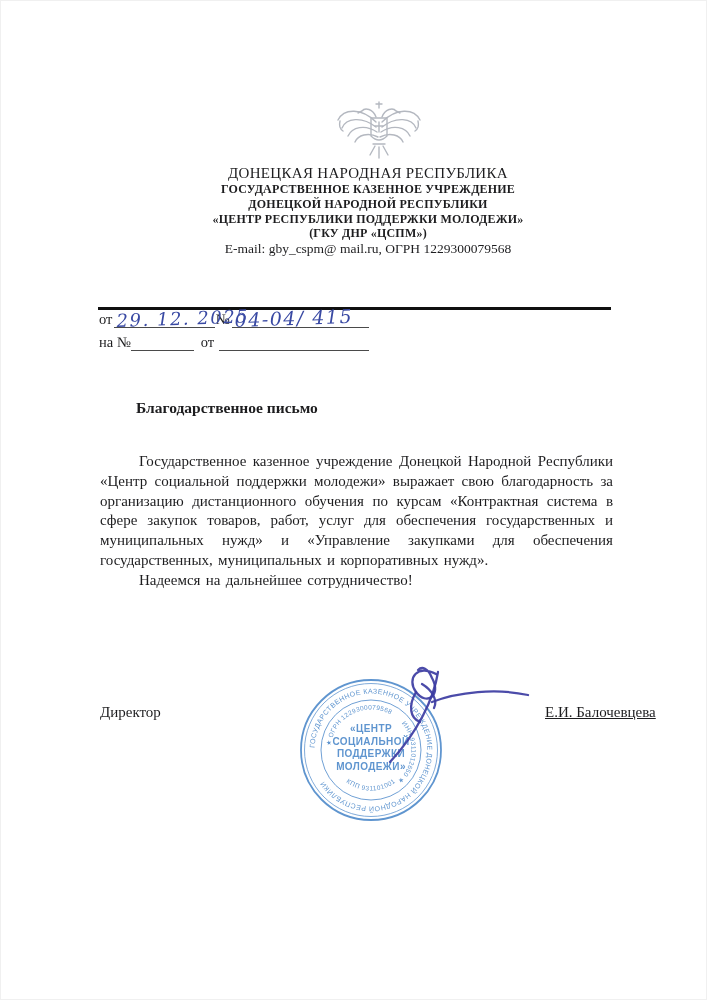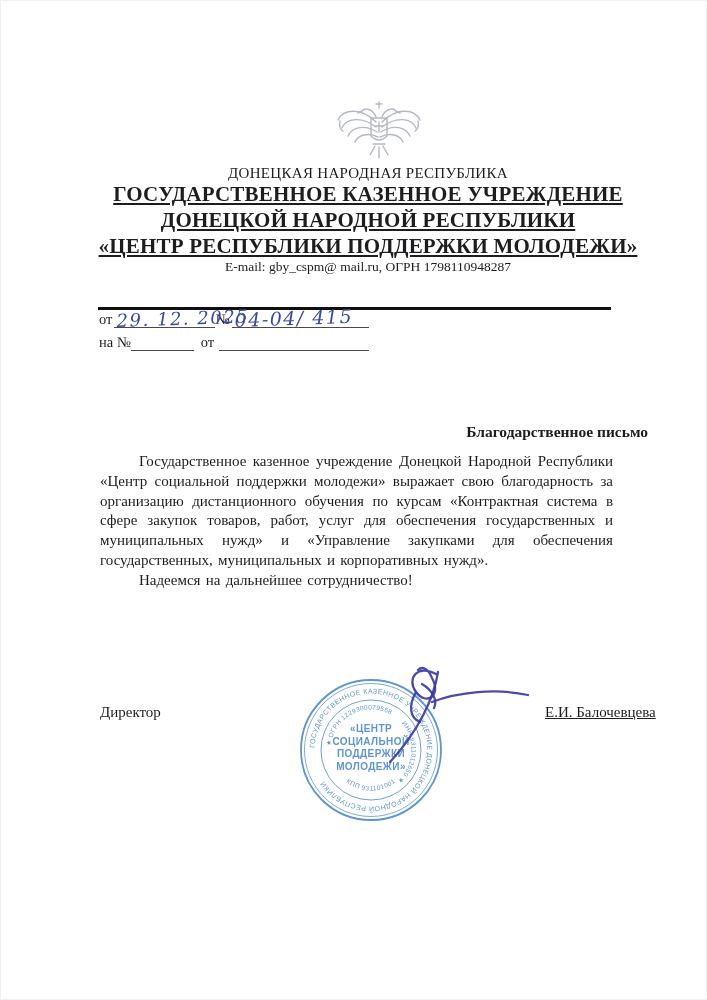--- a/index.html
+++ b/index.html
@@ -14,21 +14,21 @@
     position:relative;width:707px;height:1000px;margin:0 auto;
     background:#ffffff;overflow:hidden;
     font-family:"Liberation Serif", serif;color:var(--text-black);
     box-shadow:inset 0 0 0 1px #f0f0f0;
   }
   
   .emblem{position:absolute;left:334px;top:94px;}
   
   .letterhead{position:absolute;left:85px;top:164px;width:566px;text-align:center;line-height:1.22;}
   .lh-republic{font-size:15px;letter-spacing:.3px;font-family:Liberation Serif, serif;}
-  .lh-bold{font-size:21px;font-weight:bold;letter-spacing:.2px;text-decoration:underline;}
+  .lh-bold{font-size:12px;font-weight:bold;letter-spacing:.2px;}
   .lh-addr{font-size:13.5px;margin-top:3px;}
   .lh-mail{font-size:13.5px;}
   
   .rule{position:absolute;left:98px;top:307px;width:513px;height:3px;background:#101010;}
   
   .refs{position:absolute;left:99px;top:311px;width:300px;font-size:14.5px;}
   .ref-row{display:flex;align-items:flex-end;height:17px;margin-bottom:6px;}
   .ref-label{white-space:pre;}
   .uline{border-bottom:1px solid #4a4a4a;position:relative;height:15px;}
   .u-date{width:101px;margin-left:2px;}
@@ -37,22 +37,22 @@
   .u-in-date{width:150px;margin-left:5px;}
   .hand{
     position:absolute;left:3px;bottom:-4px;white-space:nowrap;
     font-family:"DejaVu Serif", serif;font-style:italic;
     color:var(--hand-blue);font-size:18px;letter-spacing:1.5px;
     transform:rotate(-2deg);transform-origin:left bottom;
   }
   .hand-num{font-size:19px;}
   
   .title{
-    position:absolute;left:100px;top:399px;width:512px;text-align:right;
-    font-size:15.5px;font-weight:bold;transform:translateX(36px);margin-top:24px;
+    position:absolute;left:100px;top:399px;width:512px;text-align:left;
+    font-size:15.5px;font-weight:bold;transform:translateX(36px);
   }
   
   .body-text{position:absolute;left:100px;top:452px;width:513px;
     font-size:15px;line-height:19.8px;text-align:justify;word-spacing:1.5px;}
   .body-text p{margin:0;text-indent:39px;}
   
   .sig-position{position:absolute;left:100px;top:704px;font-size:15px;}
   .sig-name{position:absolute;left:545px;top:704px;font-size:15px;white-space:nowrap;text-decoration:underline;}
   
   .stamp{position:absolute;left:297px;top:676px;opacity:.88;}
@@ -89,21 +89,22 @@
 
     <path d="M 39,50 H 51"></path>
     <path d="M 41,52 L 36,61 M 45,53 V 64 M 49,52 L 54,61"></path>
   </svg>
 
   <div class="letterhead">
     <div class="lh-republic">ДОНЕЦКАЯ НАРОДНАЯ РЕСПУБЛИКА</div>
     <div class="lh-bold">ГОСУДАРСТВЕННОЕ КАЗЕННОЕ УЧРЕЖДЕНИЕ</div>
     <div class="lh-bold">ДОНЕЦКОЙ НАРОДНОЙ РЕСПУБЛИКИ</div>
     <div class="lh-bold">«ЦЕНТР РЕСПУБЛИКИ ПОДДЕРЖКИ МОЛОДЕЖИ»</div>
-    <div class="lh-mail">E-mail: gby_cspm@ mail.ru, ОГРН 1798110948287</div>
+    <div class="lh-bold">(ГКУ ДНР «ЦСПМ»)</div>
+    <div class="lh-mail">E-mail: gby_cspm@ mail.ru, ОГРН 1229300079568</div>
   </div>
 
   <div class="rule"></div>
 
   <div class="refs">
     <div class="ref-row">
       <span class="ref-label">от</span>
       <span class="uline u-date">
         <span class="hand">29. 12. 2025</span>
       </span>

